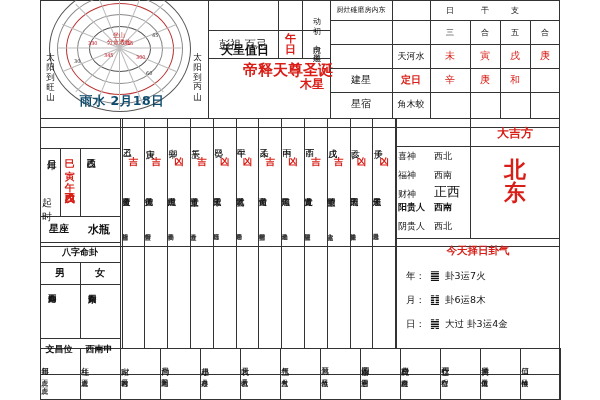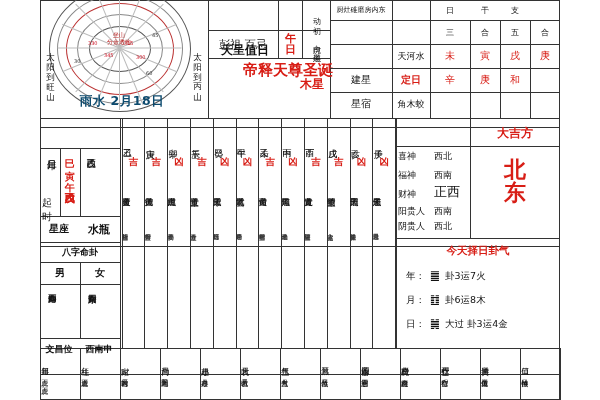--- a/index.html
+++ b/index.html
@@ -360,21 +360,21 @@
       <span style="font-size:9px;">西北</span>
     </div>
     <div style="display:flex; height:17px; align-items:center;">
       <span style="width:36px; font-size:9px;">福神</span>
       <span style="font-size:9px;">西南</span>
     </div>
     <div style="display:flex; height:17px; align-items:flex-end;font-family:Liberation Serif, serif;">
       <span style="width:36px; font-size:9px;">财神</span>
       <span style="font-size:13px;">正西</span>
     </div>
-    <div style="display:flex; height:17px; align-items:flex-end;">
+    <div style="display:flex; height:17px; align-items:flex-start;font-weight:bold;">
       <span style="width:36px; font-size:9px;">阳贵人</span>
       <span style="font-size:9px;">西南</span>
     </div>
     <div style="display:flex; height:17px; align-items:center;">
       <span style="width:36px; font-size:9px;">阴贵人</span>
       <span style="font-size:9px;">西北</span>
     </div>
   </div>
 
   <div class="bx bigdir" style="left:472px; top:158px; width:86px; height:70px; white-space:pre-line;">北

